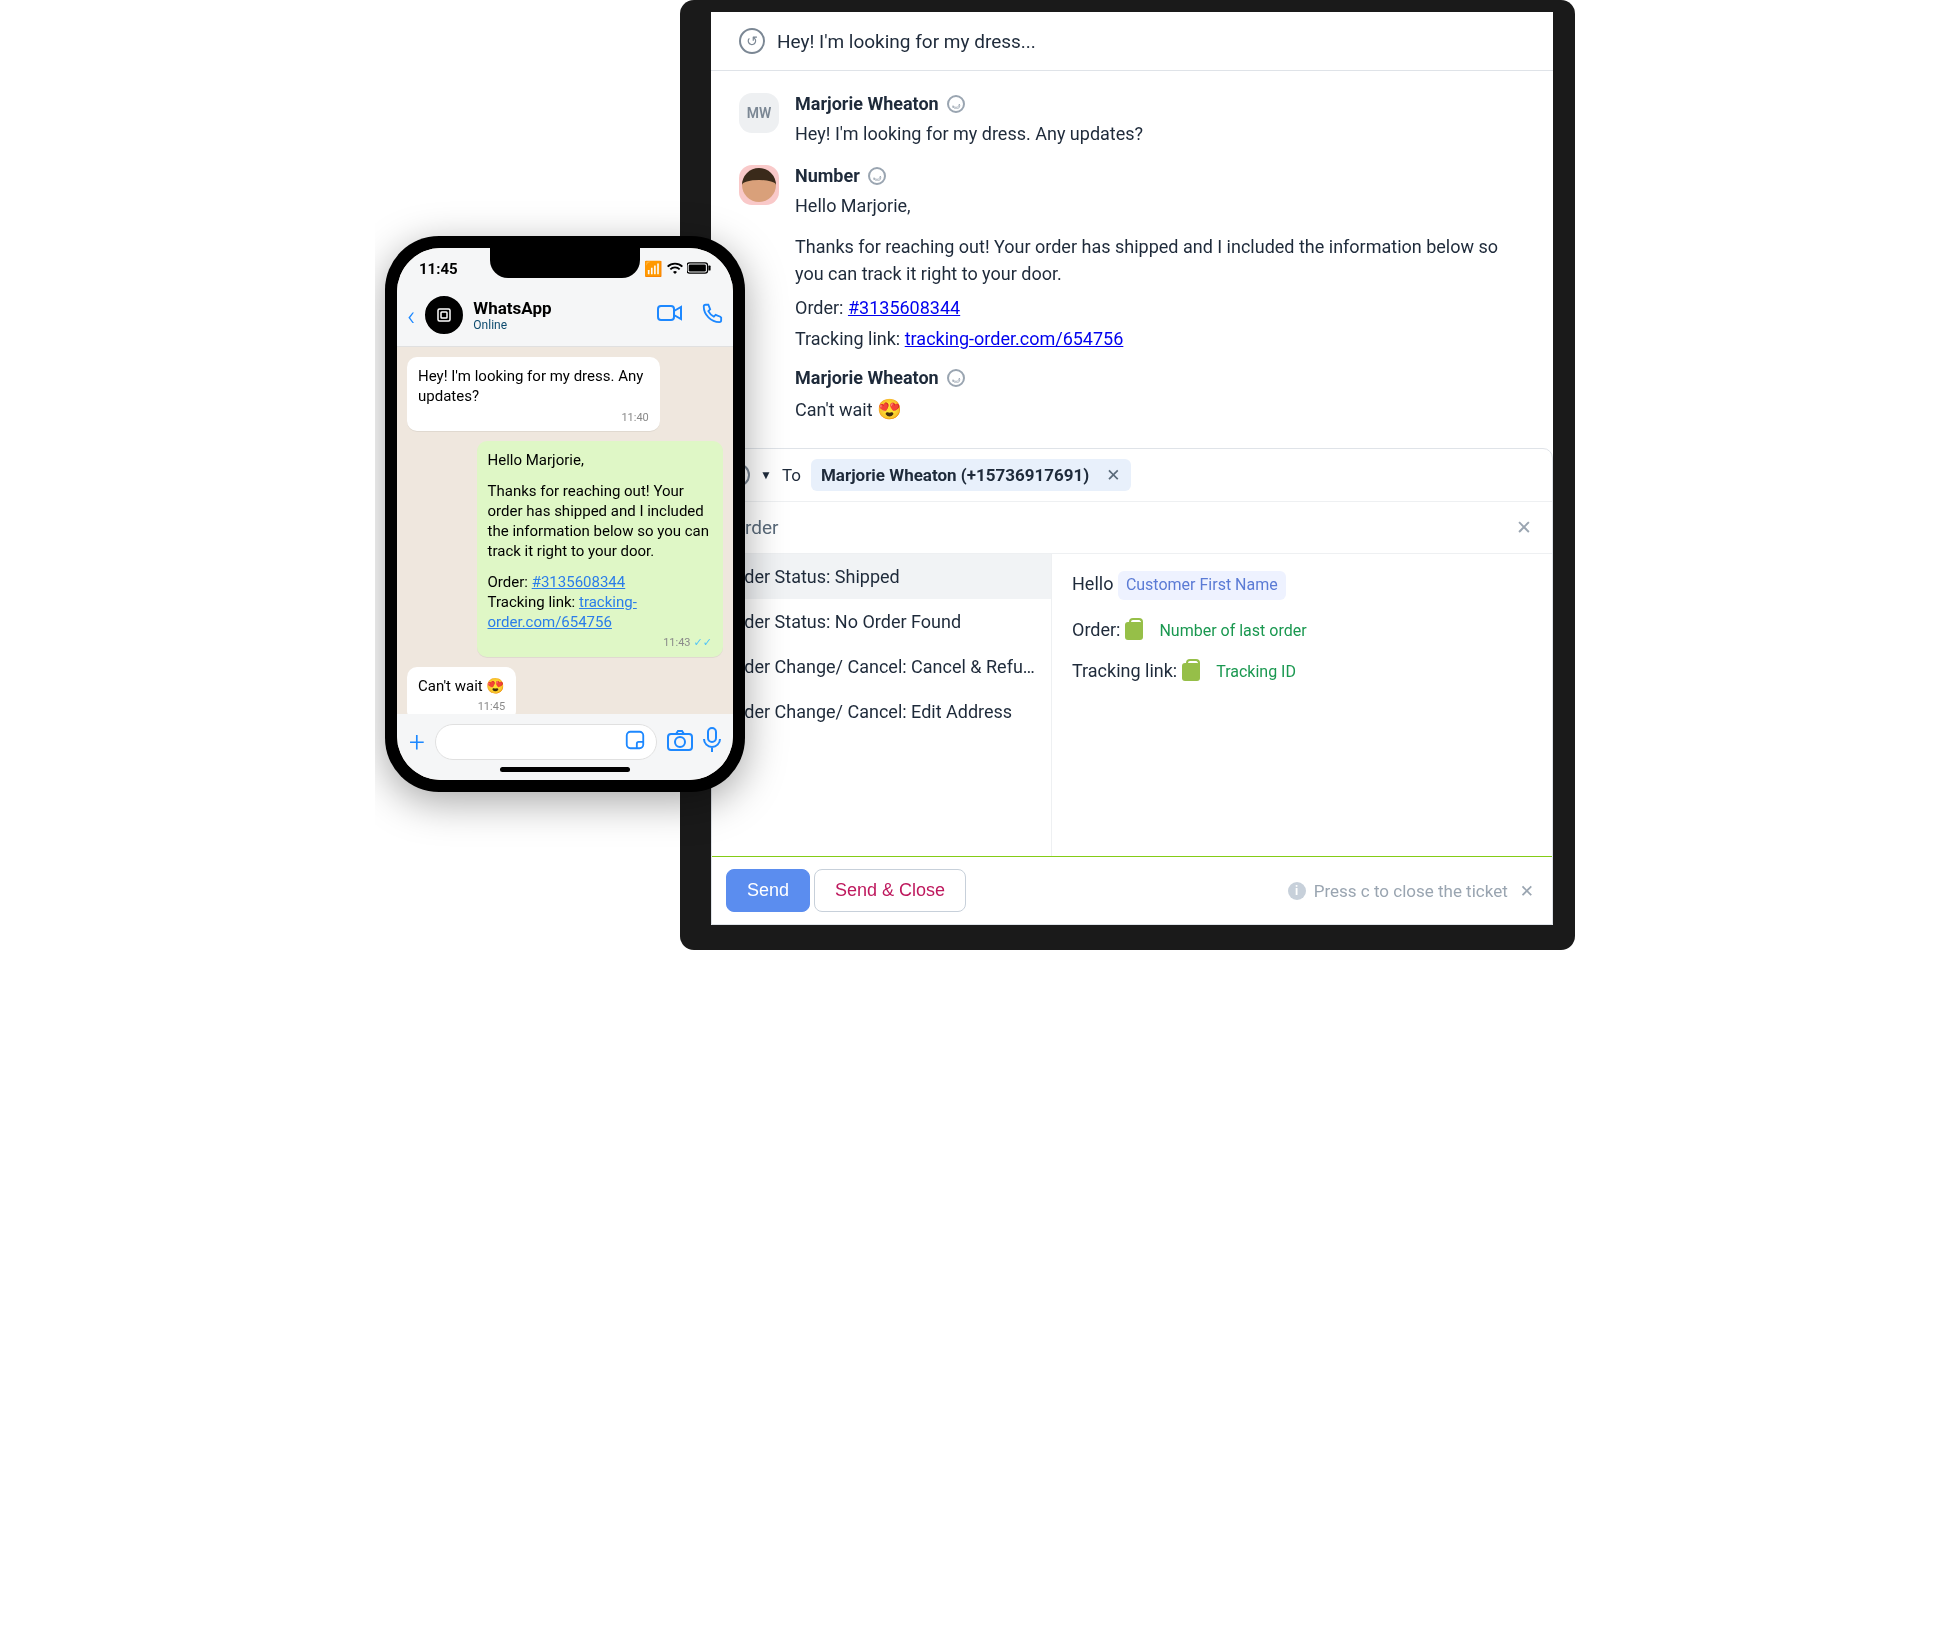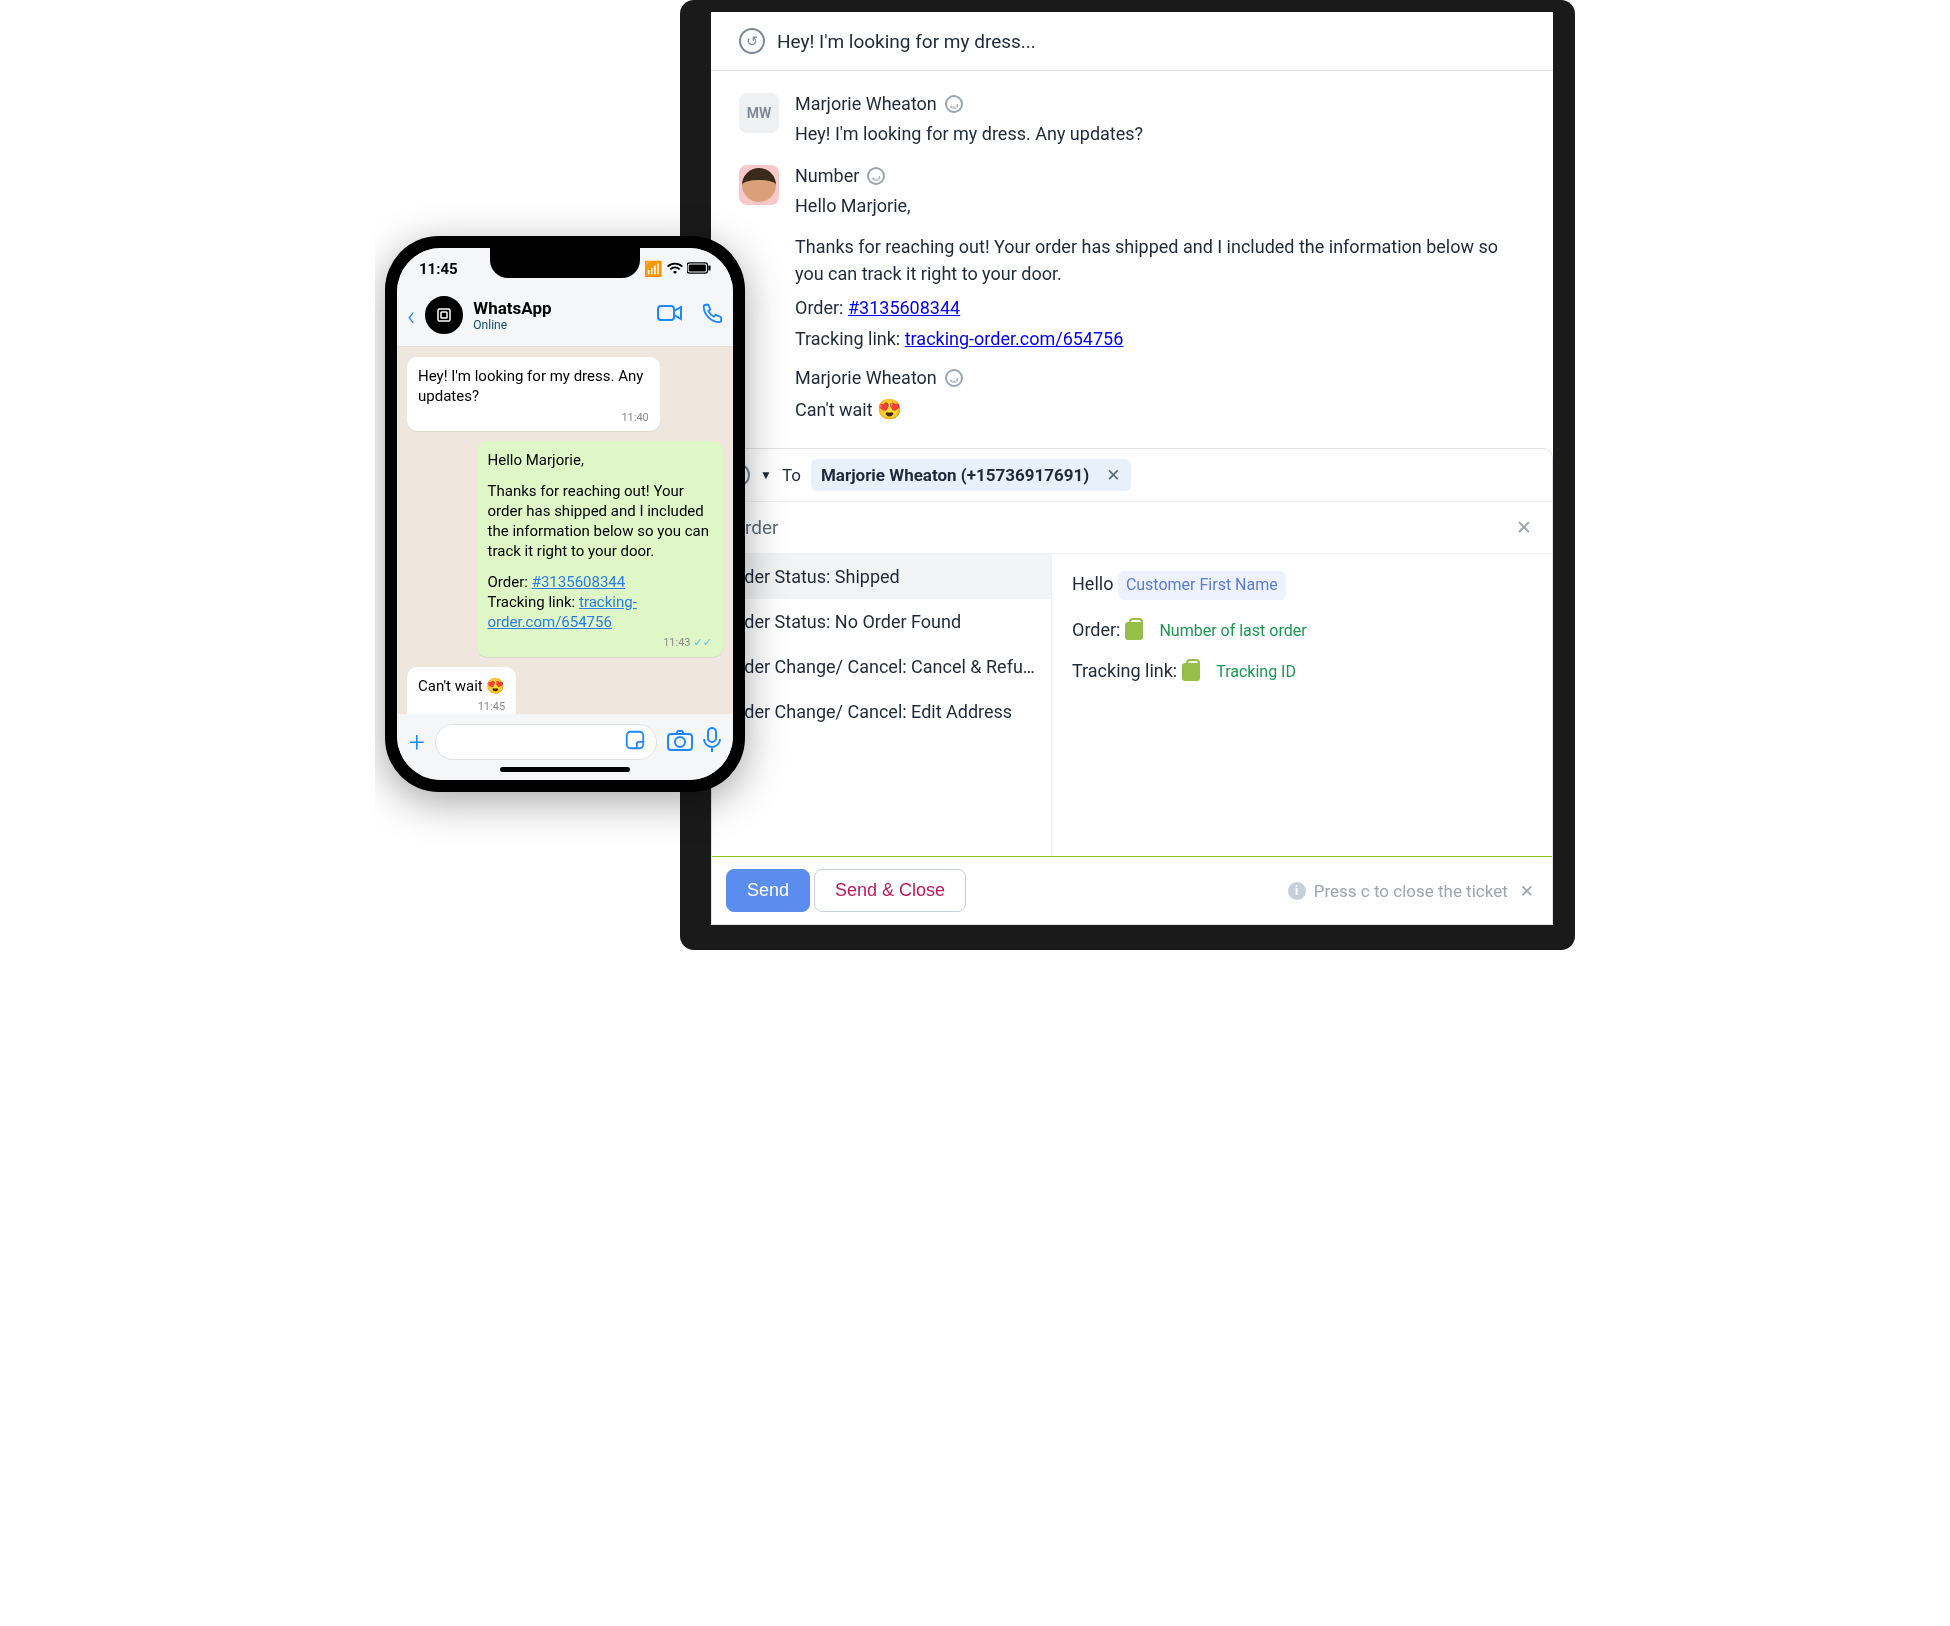--- a/index.html
+++ b/index.html
@@ -35,26 +35,26 @@
     color:#1e2a3a;
     border-bottom:1px solid #dfe3e8;
   }
   .hd-subject .hist-icon {
     width:26px;height:26px;border:2px solid #7b8794;border-radius:50%;
     display:flex;align-items:center;justify-content:center;
     font-size:14px;color:#7b8794;
   }
   .hd-thread { padding:10px 28px 0; flex:0 0 auto; }
   .msg { display:flex; gap:16px; margin:12px 0 18px; }
-  .avatar { width:40px;height:40px;border-radius:8px;display:flex;align-items:center;justify-content:center;font-size:14px;font-weight:600; }
+  .avatar { width:40px;height:40px;border-radius:13px;display:flex;align-items:center;justify-content:center;font-size:14px;font-weight:600; }
   .avatar-mw { background:#eef0f2;color:#7b8794; }
   .avatar-frank { background:#f9c9c9;overflow:hidden;position:relative; }
   .avatar-frank::after { content:""; position:absolute;inset:3px;border-radius:50%;background:#d9a07a;border-top:12px solid #3a2a1a; }
   .msg-body { flex:1; color:#1e2a3a; }
-  .msg-author { font-weight:400;font-size:18px;color:#1e2a3a;display:flex;align-items:center;gap:8px; }
+  .msg-author { font-weight:700;font-size:18px;color:#1e2a3a;display:flex;align-items:center;gap:8px; }
   .wa-badge { width:18px;height:18px;border:2px solid #9aa5b1;border-radius:50%;display:inline-flex;align-items:center;justify-content:center; }
   .wa-badge svg { width:10px;height:10px; }
   .msg-text { font-size:18px;margin-top:6px;line-height:1.5; }
   .order-line,.track-line { font-size:18px;margin-top:10px; }
   .emoji { font-size:20px; }
   
   .compose {
     margin-top:6px;
     border:1px solid #dfe3e8;
     border-radius:10px 10px 0 0;

